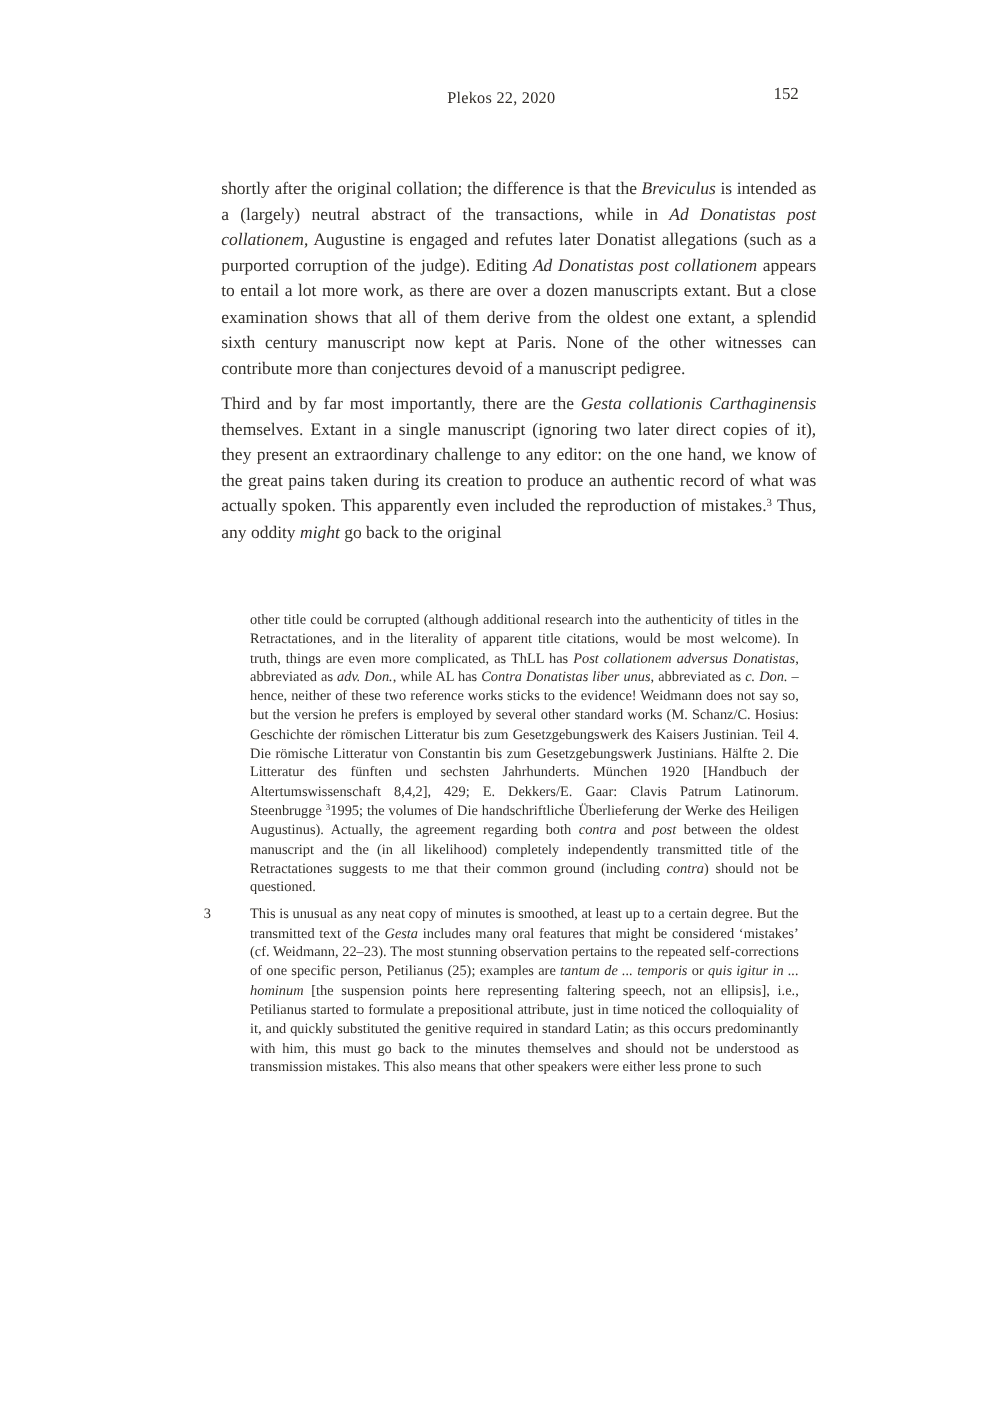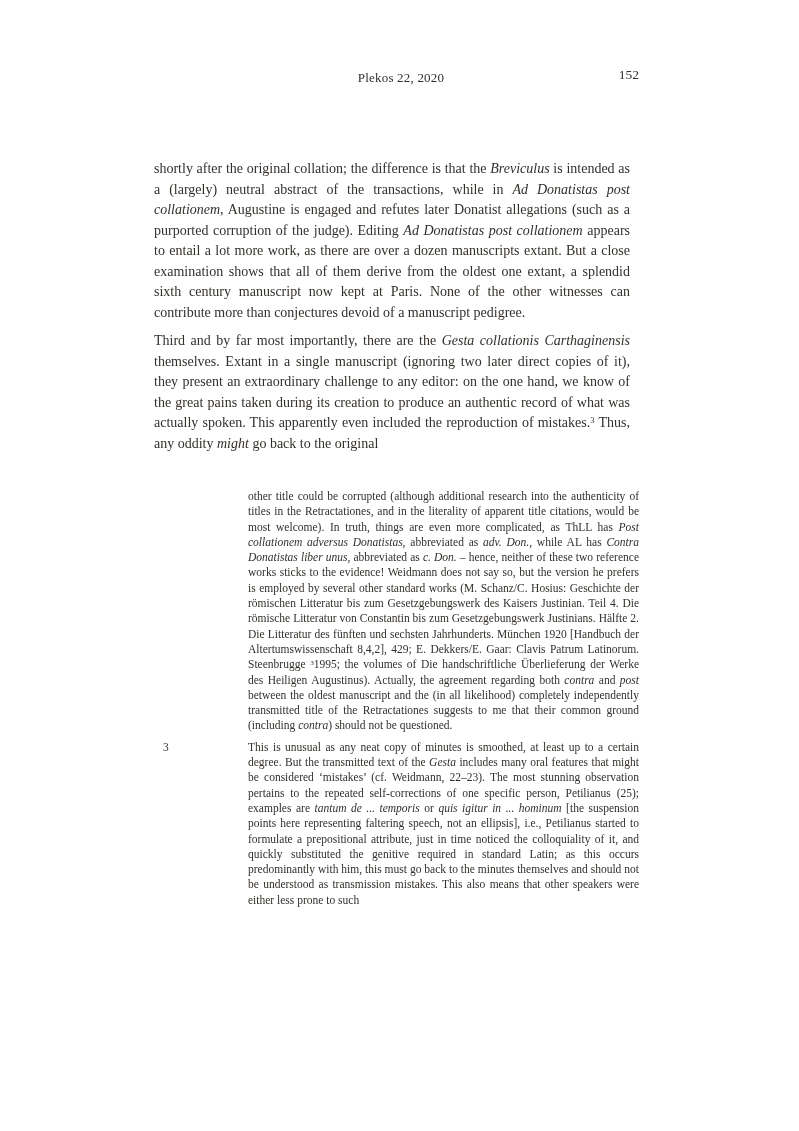--- a/index.html
+++ b/index.html
@@ -30,43 +30,41 @@
     letter-spacing: 0.2px;
   }
   .pagenum {
     position: absolute;
     right: 0;
     top: -3px;
     font-size: 13.5px;
   }
   .body-text {
     position: absolute;
-    left: 154px;
+    left: 177px;
     top: 142px;
     width: 476px;
     font-size: 14px;
     line-height: 20.5px;
     text-align: justify;
-    margin-top: 17px;
   }
   .body-text p {
     margin: 0 0 8px 0;
   }
   .footnotes {
     position: absolute;
     left: 163px;
     top: 489px;
     width: 476px;
     font-size: 11.5px;
     line-height: 15.3px;
   }
   .footnote {
     display: flex;
     margin: 0 0 6px 0;
-    gap: 48px;
   }
   .fn-num {
     flex: 0 0 37px;
     width: 37px;
   }
   .fn-text {
     flex: 1;
     text-align: justify;
   }
   .it {

